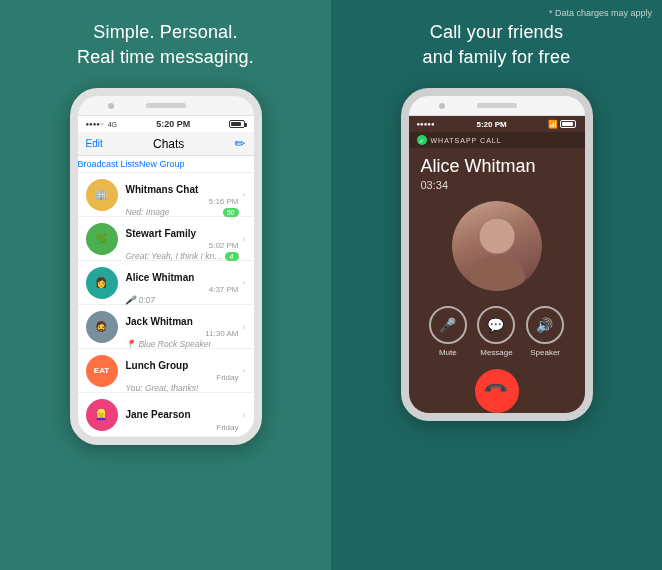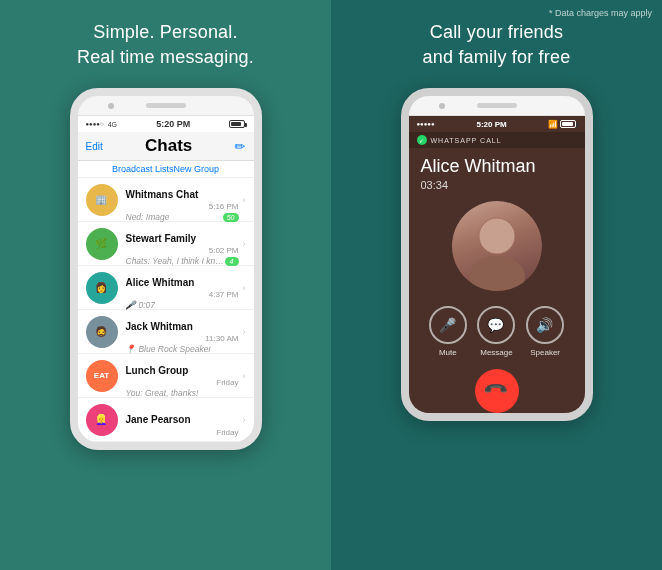--- a/index.html
+++ b/index.html
@@ -101,30 +101,30 @@
     
     .chats-nav {
       background: #f5f5f5;
       border-bottom: 1px solid #ddd;
       display: flex;
       align-items: center;
       justify-content: space-between;
       padding: 4px 8px;
     }
     .nav-edit { color: #007aff; font-size: 10px; }
-    .nav-title { font-weight: 700; font-size: 17px; }
+    .nav-title { font-weight: 400; font-size: 12px; }
     .nav-compose {
       color: #007aff;
       font-size: 13px;
       font-weight: 300;
     }
     .broadcast-bar {
       display: flex;
-      justify-content: center;
-      padding: 3px 8px;
+      justify-content: flex-start;
+      padding: 3px 0;
       background: white;
       border-bottom: 1px solid #eee;
     }
     .broadcast-link { color: #007aff; font-size: 9px; }
     .chat-list { background: white; }
     .chat-item {
       display: flex;
       align-items: center;
       padding: 5px 8px;
       border-bottom: 1px solid #f0f0f0;
@@ -300,21 +300,21 @@
 
       <div class="chat-item">
         <div class="avatar av-green" style="font-size:10px;">🌿</div>
         <div class="chat-info">
           <div class="chat-name-row">
             <span class="chat-name">Stewart Family</span>
             <span class="chat-time">5:02 PM</span>
           </div>
           <div class="chat-msg-row">
             <span class="chat-msg">
-              <span>Chats:</span>
+              <span>Great:</span>
               <span>Yeah, I think I know wha...</span>
             </span>
             <span class="chat-badge">4</span>
           </div>
         </div>
         <span class="chat-chevron">›</span>
       </div>
 
       <div class="chat-item">
         <div class="avatar av-teal" style="font-size:10px;">👩</div>

